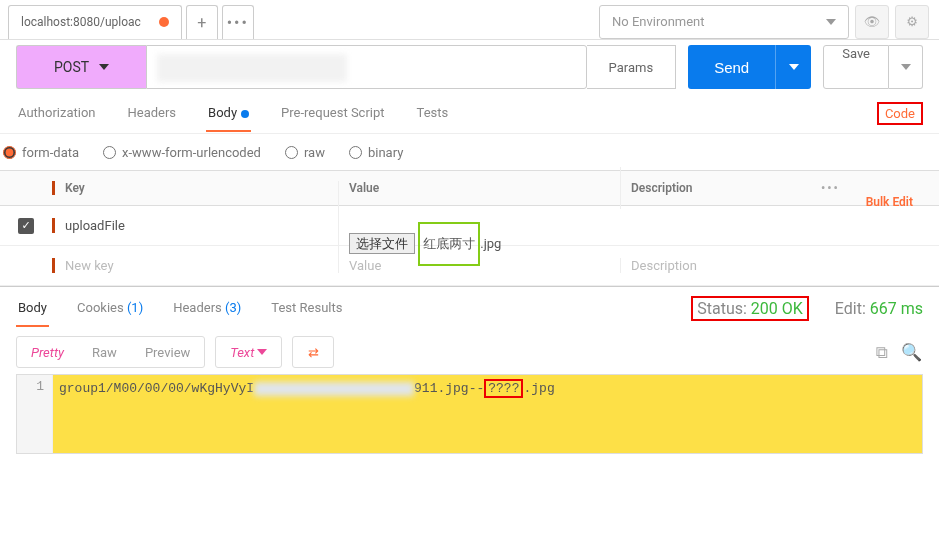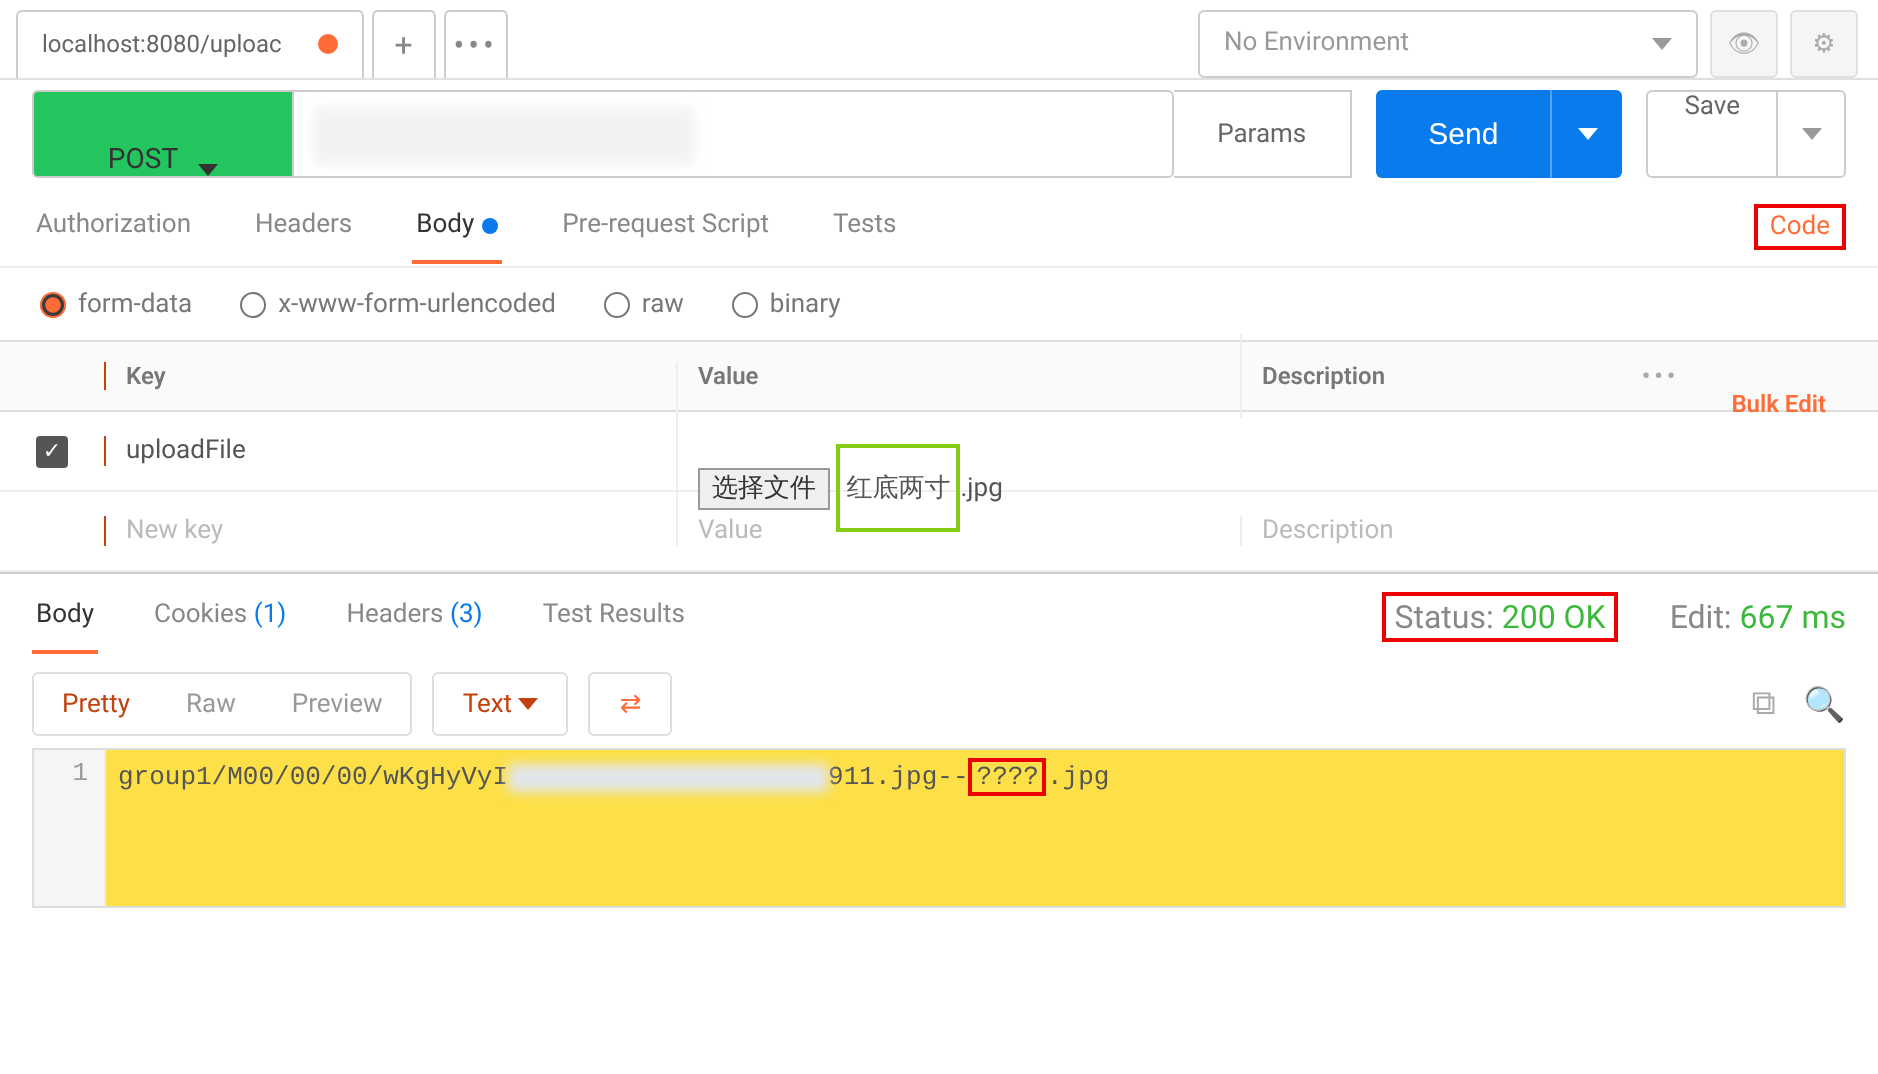--- a/index.html
+++ b/index.html
@@ -8,42 +8,42 @@
 .tabs-row { display: flex; align-items: center; height: 40px; border-bottom: 1px solid #e0e0e0; padding: 4px 0 0 8px; gap: 0; }
 .tab { display: flex; align-items: center; height: 34px; padding: 0 12px; border: 1px solid #ccc; border-bottom: none; border-radius: 3px 3px 0 0; background: #fff; font-size: 12px; color: #666; gap: 18px; max-width: 180px; }
 .tab.active { border-color: #ccc; }
 .tab-dot { width: 10px; height: 10px; border-radius: 50%; background: #ff6c37; }
 .tab-btn { width: 32px; height: 34px; border: 1px solid #ccc; border-bottom: none; border-radius: 3px 3px 0 0; display: flex; align-items: center; justify-content: center; margin-left: 4px; color: #888; font-size: 16px; }
 .spacer { flex: 1; }
 .env-select { width: 250px; height: 34px; border: 1px solid #ccc; border-radius: 3px; display: flex; align-items: center; justify-content: space-between; padding: 0 12px; color: #999; }
 .icon-btn { width: 34px; height: 34px; border: 1px solid #e0e0e0; border-radius: 3px; background: #f5f5f5; display: flex; align-items: center; justify-content: center; margin-left: 6px; color: #aaa; }
 
 .req-row { display: flex; align-items: center; height: 54px; padding: 10px 16px; gap: 0; }
-.method { width: 130px; height: 44px; border: 1px solid #ccc; border-right: none; border-radius: 3px 0 0 3px; display: flex; align-items: flex-end; justify-content: center; gap: 10px; font-size: 14px; color: #333; background: #22c55e; }
+.method { width: 130px; height: 44px; border: 1px solid #ccc; border-right: none; border-radius: 3px 0 0 3px; display: flex; align-items: center; justify-content: center; gap: 10px; font-size: 14px; color: #333; background: #f0abfc; }
 .url-input { flex: 1; height: 44px; border: 1px solid #ccc; border-radius: 0 3px 3px 0; padding: 0 12px; display: flex; align-items: center; background: #fff; position: relative; }
 .url-blur { position: absolute; left: 10px; top: 8px; width: 190px; height: 28px; background: #f2f2f2; filter: blur(3px); }
 .params-btn { height: 44px; padding: 0 22px; border: 1px solid #ccc; border-left: none; display: flex; align-items: center; color: #666; }
 .send-btn { height: 44px; background: #097bed; color: #fff; border: none; padding: 0 26px; font-size: 15px; font-weight: 500; margin-left: 12px; border-radius: 3px 0 0 3px; display: flex; align-items: center; }
 .send-caret { height: 44px; width: 36px; background: #097bed; border-left: 1px solid rgba(255,255,255,0.3); display: flex; align-items: center; justify-content: center; color: #fff; border-radius: 0 3px 3px 0; }
 .save-btn { height: 44px; padding: 0 18px; border: 1px solid #ccc; margin-left: 12px; display: flex; align-items: flex-start; color: #666; border-radius: 3px 0 0 3px; }
 .save-caret { height: 44px; width: 34px; border: 1px solid #ccc; border-left: none; display: flex; align-items: center; justify-content: center; color: #999; border-radius: 0 3px 3px 0; }
 
 .req-tabs { display: flex; align-items: center; height: 40px; padding: 0 16px; gap: 28px; border-bottom: 1px solid #eee; }
 .req-tab { color: #888; padding: 10px 2px; border-bottom: 2px solid transparent; cursor: pointer; }
 .req-tab.active { color: #333; border-bottom: 2px solid #ff6c37; }
 .blue-dot { width: 8px; height: 8px; border-radius: 50%; background: #097bed; display: inline-block; margin-left: 4px; vertical-align: middle; }
 .code-link { color: #ff6c37; border: 2px solid #ed0000; padding: 2px 6px; }
 
-.body-type-row { display: flex; align-items: center; height: 36px; padding: 6px 20px; gap: 24px; }
+.body-type-row { display: flex; align-items: center; height: 36px; padding: 6px 3px; gap: 24px; }
 .radio { display: flex; align-items: center; gap: 6px; color: #777; }
 .radio input { accent-color: #ff6c37; width: 13px; height: 13px; }
 
 .kv-header { display: flex; height: 36px; align-items: center; border-top: 1px solid #ddd; border-bottom: 1px solid #ddd; background: #fafafa; font-size: 12px; color: #777; font-weight: 600; }
 .col-chk { width: 52px; display: flex; justify-content: center; }
-.col-key { width: 286px; padding: 0 10px; border-left: 1px solid #c2410c; }
+.col-key { width: 286px; padding: 0 10px; border-left: 3px solid #c2410c; }
 .col-val { width: 282px; padding: 0 10px; border-left: 1px solid #eee; }
 .col-desc { flex: 1; padding: 0 10px; border-left: 1px solid #eee; display: flex; align-items: center; }
 .col-actions { padding: 0 10px; color: #aaa; }
 .bulk-edit { color: #ff6c37; padding: 0 16px; margin-top: 28px; }
 
 .kv-row { display: flex; height: 40px; align-items: center; border-bottom: 1px solid #eee; }
 .kv-row.placeholder { color: #bbb; }
 .chk { width: 16px; height: 16px; background: #555; border-radius: 2px; display: flex; align-items: center; justify-content: center; color: #fff; font-size: 11px; }
 .file-btn { background: #efefef; border: 1px solid #999; padding: 2px 6px; color: #333; font-size: 13px; }
 .file-name-box { border: 2px solid #84cc16; padding: 11px 3px; display: inline-block; margin-top: 36px; }
@@ -53,21 +53,21 @@
 .resp-tab.active { color: #333; border-bottom: 2px solid #ff6c37; }
 .count { color: #097bed; }
 .status-block { color: #888; font-size: 16px; }
 .status-box { border: 2px solid #ed0000; padding: 1px 4px; }
 .ok-text { color: #3cb83c; }
 .time-text { color: #3cb83c; }
 
 .resp-toolbar { display: flex; align-items: center; height: 44px; padding: 6px 16px; gap: 10px; }
 .toolbar-group { display: flex; border: 1px solid #ddd; border-radius: 3px; height: 32px; align-items: center; }
 .toolbar-item { padding: 0 14px; color: #999; height: 32px; display: flex; align-items: center; }
-.toolbar-item.active { color: #c2410c; }
+.toolbar-item.active { color: #ec4899; font-style: italic; }
 .toolbar-btn { border: 1px solid #ddd; border-radius: 3px; height: 32px; width: 42px; display: flex; align-items: center; justify-content: center; color: #ff6c37; }
 .right-icons { display: flex; gap: 14px; color: #aaa; font-size: 17px; }
 
 .resp-body { border: 1px solid #ddd; margin: 0 16px; height: 80px; display: flex; font-family: "Courier New", monospace; font-size: 13px; overflow: hidden; }
 .line-gutter { width: 36px; background: #f5f5f5; text-align: right; padding: 4px 8px; color: #999; border-right: 1px solid #eee; }
 .resp-text { flex: 1; padding: 4px 6px; background: #fde047; white-space: pre; position: relative; }
 .resp-red-box { border: 2px solid #ed0000; display: inline-block; padding: 0px 2px; }
 .resp-blur { display: inline-block; width: 160px; height: 14px; background: #e0e5ec; filter: blur(3px); vertical-align: middle; }
 
 .chev-down { display: inline-block; width: 0; height: 0; border-left: 5px solid transparent; border-right: 5px solid transparent; border-top: 6px solid currentColor; }

